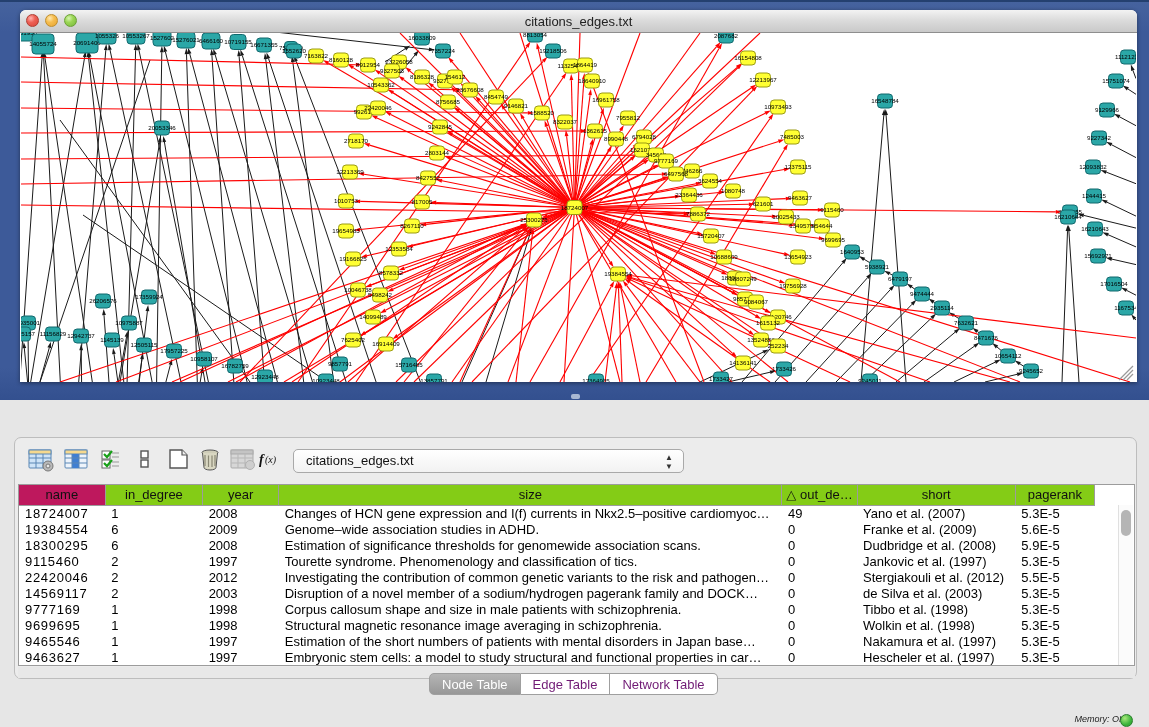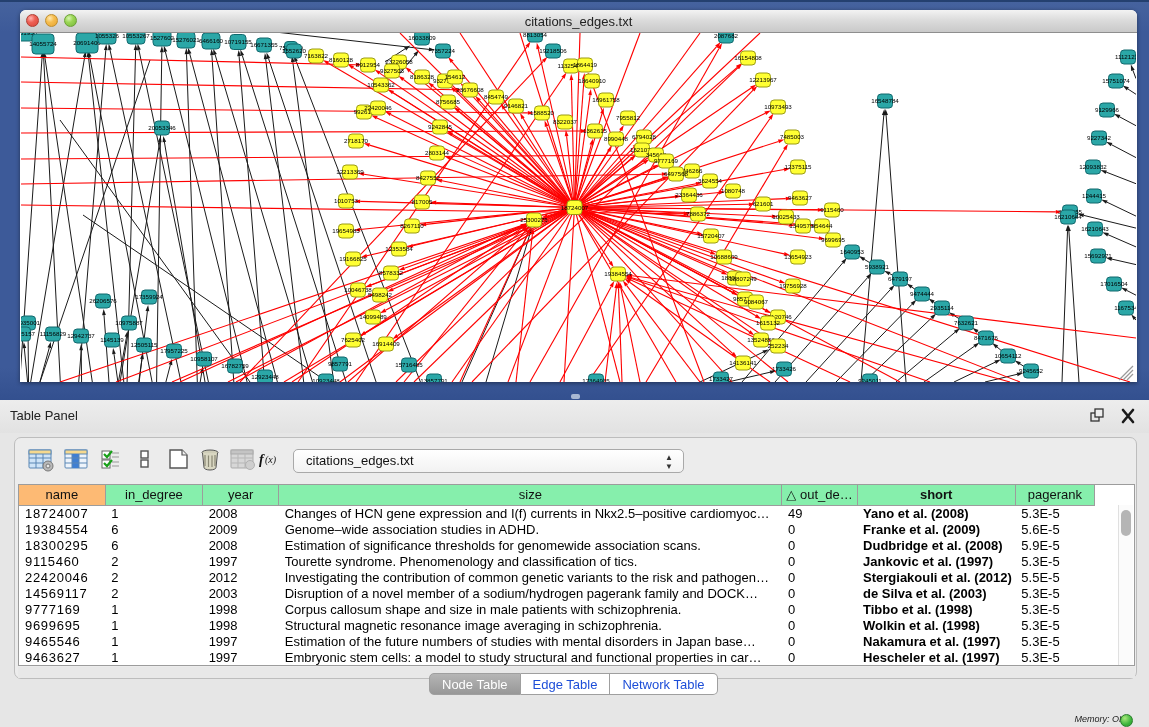--- a/index.html
+++ b/index.html
@@ -28,32 +28,32 @@
 #container { position:absolute; left:14px; top:37px; width:1123px; height:242px; background:#ececec;
   border:1px solid #bdbdbd; border-radius:7px; }
 
 #toolbar { position:absolute; left:6px; top:10px; height:26px; width:100%; }
 .dropdown { position:absolute; left:272px; top:1px; width:391px; height:24px; background:linear-gradient(180deg,#ffffff,#f2f2f2);
   border:1px solid #a9a9a9; border-radius:5px; font-size:13px; color:#111; line-height:22px; padding-left:12px; }
 .dd-arrows { position:absolute; right:10px; top:3px; font-size:8px; color:#333; line-height:9px; text-align:center; }
 
 #tbl { position:absolute; left:3px; top:46px; width:1117px; height:182px; background:#fff; border:1px solid #9c9c9c; overflow:hidden; }
 table { border-collapse:collapse; table-layout:fixed; width:1076px; font-size:13px; }
-th { height:20px; background:#86efac; border:1px solid #9c9c9c; border-top:none; font-weight:normal; font-size:13px; padding:0; color:#111; }
-th.c0 { background:#fdba74; border-left:none; }
+th { height:20px; background:#84cc16; border:1px solid #9c9c9c; border-top:none; font-weight:normal; font-size:13px; padding:0; color:#111; }
+th.c0 { background:#be185d; border-left:none; }
 td { height:16px; padding:0 0 0 6px; white-space:nowrap; overflow:hidden; color:#000; font-size:13px; }
 td.c0 { letter-spacing:0.7px; }
 .c0 { width:85px; } .c1 { width:96px; } .c2 { width:75px; } .c3 { width:496px; }
-.c4 { width:74px; } .c5 { width:156px;font-weight:bold; } .c6 { width:78px; }
+.c4 { width:74px; } .c5 { width:156px; } .c6 { width:78px; }
 #vscroll { position:absolute; right:1px; top:20px; width:15px; height:160px; background:#fbfbfb; border-left:1px solid #e0e0e0; }
 #vthumb { position:absolute; left:2px; top:5px; width:10px; height:26px; border-radius:5px; background:#b5b5b5; }
 #tblfoot { position:absolute; left:3px; top:229px; width:1117px; height:11px; background:#e8e8e8; }
 
 #tabs { position:absolute; left:429px; top:273px; height:22px; font-size:13px; }
-.tab { float:left; height:22px; line-height:21px; padding:0 12px; background:#fff; border:1px solid #9f9f9f; border-left:none; color:#1d4ed8; }
+.tab { float:left; height:22px; line-height:21px; padding:0 12px; background:#fff; border:1px solid #9f9f9f; border-left:none; color:#701a75; }
 .tab.first { border-left:1px solid #9f9f9f; border-radius:5px 0 0 5px; }
 .tab.last { border-radius:0 5px 5px 0; }
 .tab.sel { background:linear-gradient(180deg,#b5b5b5,#979797); color:#fff; }
 #memory { position:absolute; right:24px; bottom:3px; font-size:9px; color:#222;font-style:italic; }
 #memdot { position:absolute; right:16px; bottom:0px; width:13px; height:13px; border-radius:50%;
   background:radial-gradient(circle at 35% 30%,#a8e87a,#3cb43c 60%,#2f9a2f); border:1px solid #2a7d2a; }
 </style></head>
 <body>
 <div id="stage">
   <div id="netbg"></div>
@@ -1030,28 +1030,20 @@
       <g>
         <rect x="567.0" y="200.5" width="15" height="14" rx="3.5" fill="#ffff33" stroke="#9b9b13" stroke-width="1"></rect>
         <text x="574.5" y="209.5" font-size="6.2" text-anchor="middle" fill="#000">18724007</text>
       </g>
       <line x1="1119" y1="380" x2="1133" y2="366" stroke="#9a9a9a" stroke-width="1.3"></line>
       <line x1="1123" y1="380" x2="1133" y2="370" stroke="#9a9a9a" stroke-width="1.3"></line>
       <line x1="1127" y1="380" x2="1133" y2="374" stroke="#9a9a9a" stroke-width="1.3"></line>
     </svg>
   <div id="divider-dot"></div>
   <div id="panel">
-    <div id="phead">
-      <div class="lbl">Table Panel</div>
-      <div id="picons"><svg width="52" height="20" viewBox="0 0 52 20">
-        <rect x="6" y="7" width="8" height="8" fill="none" stroke="#333" stroke-width="1.3"></rect>
-        <rect x="10" y="3" width="8" height="8" fill="#eee" stroke="#333" stroke-width="1.3"></rect>
-        <path d="M38 4 L48 16 M48 4 L38 16" stroke="#1a1a1a" stroke-width="2.6" stroke-linecap="round"></path>
-      </svg></div>
-    </div>
     <div id="container">
       <div id="toolbar">
         <svg width="270" height="26" viewBox="0 0 270 26">
 
           <g>
             <rect x="8" y="2" width="22" height="18" rx="1" fill="#cfe4f7" stroke="#5b87b5"></rect>
             <rect x="8" y="2" width="22" height="4" fill="#f6d98e" stroke="#5b87b5"></rect>
             <path d="M8 10 h22 M8 15 h22 M15 6 v14 M22 6 v14" stroke="#5b87b5" stroke-width="1" fill="none"></path>
             <circle cx="27" cy="18" r="5" fill="#b9b9b9" stroke="#777"></circle>
             <circle cx="27" cy="18" r="2" fill="#e8e8e8" stroke="#777"></circle>
@@ -1113,21 +1105,21 @@
                 <th class="c4">△ out_de…</th>
                 <th class="c5">short</th>
             <th class="c6">pagerank</th>
           </tr>
           <tr>
                 <td class="c0">18724007</td>
                 <td class="c1">1</td>
                 <td class="c2">2008</td>
                 <td class="c3">Changes of HCN gene expression and I(f) currents in Nkx2.5–positive cardiomyoc…</td>
                 <td class="c4">49</td>
-                <td class="c5">Yano et al. (2008)</td>
+                <td class="c5">Yano et al. (2007)</td>
                 <td class="c6">5.3E-5</td>
               </tr>
               <tr>
                 <td class="c0">19384554</td>
                 <td class="c1">6</td>
                 <td class="c2">2009</td>
                 <td class="c3">Genome–wide association studies in ADHD.</td>
                 <td class="c4">0</td>
                 <td class="c5">Franke et al. (2009)</td>
                 <td class="c6">5.6E-5</td>
@@ -1183,21 +1175,21 @@
                 <td class="c2">1998</td>
                 <td class="c3">Structural magnetic resonance image averaging in schizophrenia.</td>
                 <td class="c4">0</td>
                 <td class="c5">Wolkin et al. (1998)</td>
                 <td class="c6">5.3E-5</td>
               </tr>
               <tr>
                 <td class="c0">9465546</td>
                 <td class="c1">1</td>
                 <td class="c2">1997</td>
-                <td class="c3">Estimation of the future numbers of studies with mental disorders in Japan base…</td>
+                <td class="c3">Estimation of the short numbers of patients with mental disorders in Japan base…</td>
                 <td class="c4">0</td>
                 <td class="c5">Nakamura et al. (1997)</td>
                 <td class="c6">5.3E-5</td>
               </tr>
               <tr>
                 <td class="c0">9463627</td>
                 <td class="c1">1</td>
                 <td class="c2">1997</td>
                 <td class="c3">Embryonic stem cells: a model to study structural and functional properties in car…</td>
                 <td class="c4">0</td>

